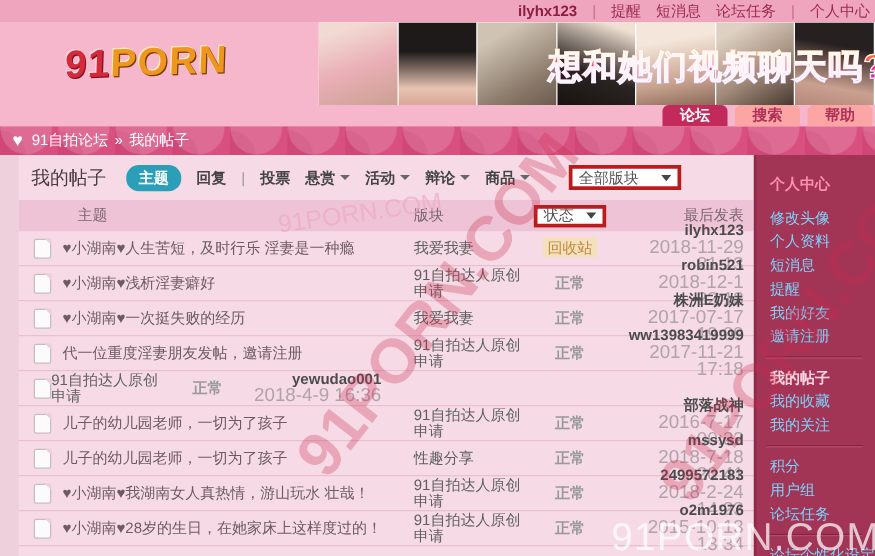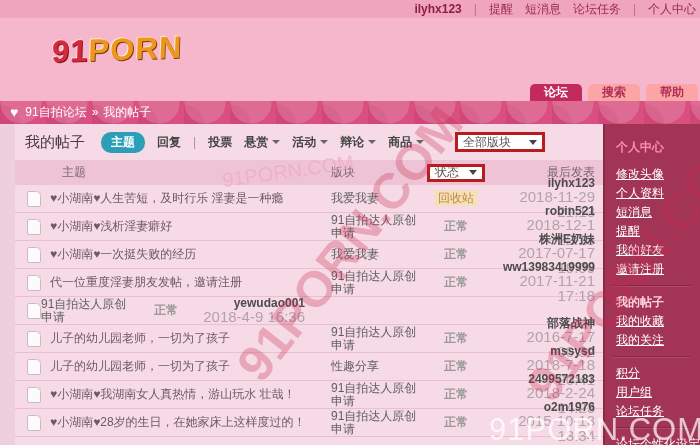--- a/index.html
+++ b/index.html
@@ -79,21 +79,21 @@
   .c-status { width:58px; text-align:center; color:#999; }
   .c-status.recycle { color:#c08a3e; }
   .c-status.recycle b { font-weight:normal; background:#f5e0bd; padding:1px 4px; border-radius:2px; }
   .c-last { width:118px; text-align:right; padding-right:8px; line-height:13px; }
   .c-user { font-weight:bold; color:#4c4c4c; text-decoration:none; display:block; }
   .c-date { color:#b2a2aa; font-size:15px; }
 
   
   .sidebar { position:absolute; left:603px; top:0; width:97px; height:321px; background:#a23456; box-shadow:inset 2px 0 0 #8c2848; padding:14px 0 0 13px; font-size:12px; }
   .sb-header { display:block; font-weight:bold; color:#ff8fae; margin-bottom:9px; line-height:18px; }
-  .sb-link { display:block; color:#ffffff; text-decoration:underline; line-height:19px; cursor:pointer; }
+  .sb-link { display:block; color:#7dd3fc; line-height:19px; cursor:pointer; }
   .sb-current { display:block; font-weight:bold; color:#ffd2df; line-height:19px; cursor:pointer; text-decoration:none; }
   .sb-div { margin:6px 10px 6px -3px; border-top:1px solid #872442; border-bottom:1px solid #b44a6c; }
 
   
   .wm { position:absolute; pointer-events:none; white-space:nowrap; z-index:60; font-weight:bold; }
   .wm-d1 { left:140px; top:215px; width:420px; text-align:center; font-size:50px; color:rgba(201,44,80,.30); transform:rotate(-52deg); }
   .wm-d2 { left:430px; top:235px; width:420px; text-align:center; font-size:50px; color:rgba(201,44,80,.30); transform:rotate(-52deg); }
   .wm-faint { left:222px; top:160px; font-size:20px; font-weight:normal; color:rgba(238,168,192,.65); transform:rotate(-8deg); }
   .wm-bottom { right:-4px; bottom:-3px; font-size:31px; font-weight:normal; color:rgba(255,255,255,.72); letter-spacing:1px; }
 </style>
@@ -107,20 +107,30 @@
       <span class="tb-sep">|</span>
       <a class="tb-link">提醒</a>
       <a class="tb-link">短消息</a>
       <a class="tb-link">论坛任务</a>
       <span class="tb-sep">|</span>
       <a class="tb-link">个人中心</a>
     </div>
 
   <div class="header">
     <div class="logo"><span class="logo-red">91</span><span class="logo-gold">PORN</span></div>
+    <div class="banner">
+      <div class="ph"></div>
+      <div class="ph"></div>
+      <div class="ph"></div>
+      <div class="ph"></div>
+      <div class="ph"></div>
+      <div class="ph"></div>
+      <div class="ph"></div>
+      <div class="banner-caption">想和她们视频聊天吗?</div>
+    </div>
   </div>
 
   <div class="navrow">
     <div class="nav-tabs" id="nav-tabs">
         <a class="nav-tab active">论坛</a>
         <a class="nav-tab">搜索</a>
         <a class="nav-tab">帮助</a>
       </div>
   </div>
 

